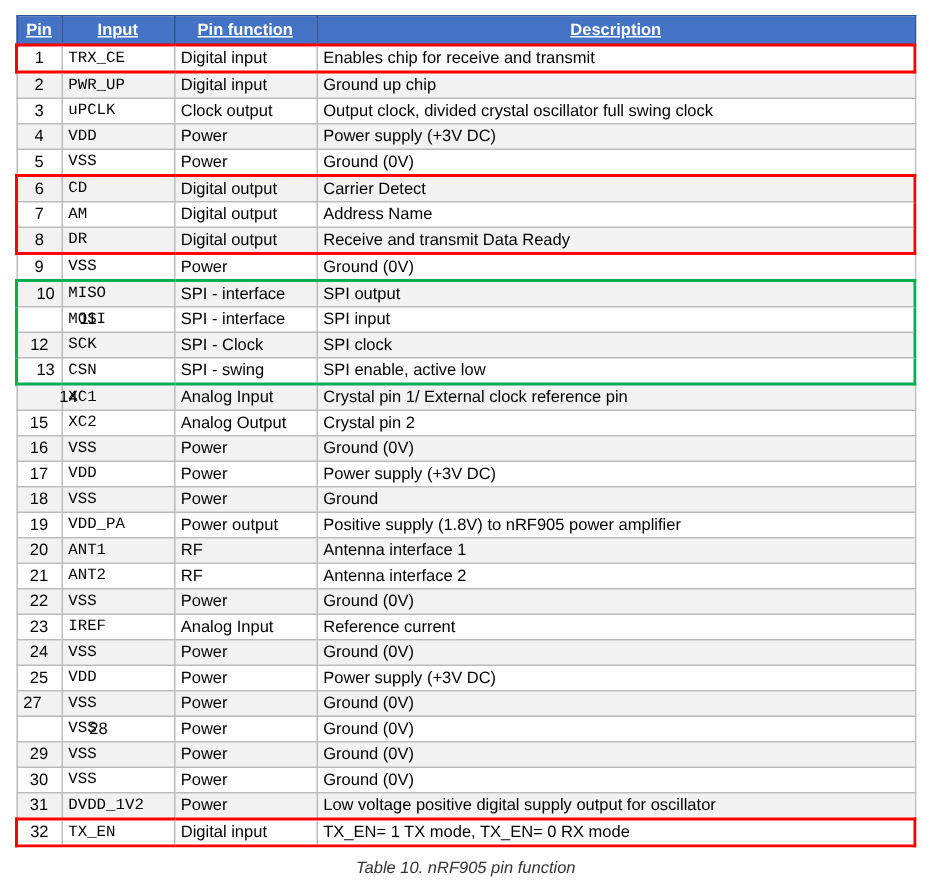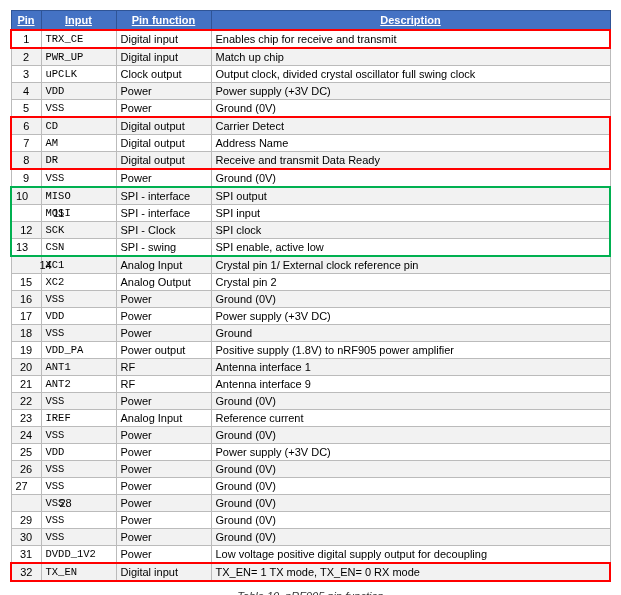--- a/index.html
+++ b/index.html
@@ -94,21 +94,21 @@
     <tr class="group-red-start group-red-end">
           <td style="text-align: center;">1</td>
           <td style="font-family: &quot;Courier New&quot;, monospace; font-size: 10.5px;">TRX_CE</td>
           <td>Digital input</td>
           <td>Enables chip for receive and transmit</td>
         </tr>
         <tr>
           <td style="text-align: center;">2</td>
           <td style="font-family: &quot;Courier New&quot;, monospace; font-size: 10.5px;">PWR_UP</td>
           <td>Digital input</td>
-          <td>Match up chip</td>
+          <td>Ground up chip</td>
         </tr>
         <tr>
           <td style="text-align: center;">3</td>
           <td style="font-family: &quot;Courier New&quot;, monospace; font-size: 10.5px;">uPCLK</td>
           <td>Clock output</td>
           <td>Output clock, divided crystal oscillator full swing clock</td>
         </tr>
         <tr>
           <td style="text-align: center;">4</td>
           <td style="font-family: &quot;Courier New&quot;, monospace; font-size: 10.5px;">VDD</td>
@@ -139,39 +139,39 @@
           <td>Digital output</td>
           <td>Receive and transmit Data Ready</td>
         </tr>
         <tr>
           <td style="text-align: center;">9</td>
           <td style="font-family: &quot;Courier New&quot;, monospace; font-size: 10.5px;">VSS</td>
           <td>Power</td>
           <td>Ground (0V)</td>
         </tr>
         <tr class="group-green-start">
-          <td style="text-align: left;">10</td>
+          <td style="text-align: right;">10</td>
           <td style="font-family: &quot;Courier New&quot;, monospace; font-size: 10.5px;">MISO</td>
           <td>SPI - interface</td>
           <td>SPI output</td>
         </tr>
         <tr class="group-green-mid">
           <td style="text-align: left; padding-left: 41px;">11</td>
           <td style="font-family: &quot;Courier New&quot;, monospace; font-size: 10.5px;">MOSI</td>
           <td>SPI - interface</td>
           <td>SPI input</td>
         </tr>
         <tr class="group-green-mid">
           <td style="text-align: center;">12</td>
           <td style="font-family: &quot;Courier New&quot;, monospace; font-size: 10.5px;">SCK</td>
           <td>SPI - Clock</td>
           <td>SPI clock</td>
         </tr>
         <tr class="group-green-end">
-          <td style="text-align: left;">13</td>
+          <td style="text-align: right;">13</td>
           <td style="font-family: &quot;Courier New&quot;, monospace; font-size: 10.5px;">CSN</td>
           <td>SPI - swing</td>
           <td>SPI enable, active low</td>
         </tr>
         <tr>
           <td style="text-align: right; padding-left: 28px;">14</td>
           <td style="font-family: &quot;Courier New&quot;, monospace; font-size: 10.5px;">XC1</td>
           <td>Analog Input</td>
           <td>Crystal pin 1/ External clock reference pin</td>
         </tr>
@@ -208,21 +208,21 @@
         <tr>
           <td style="text-align: center;">20</td>
           <td style="font-family: &quot;Courier New&quot;, monospace; font-size: 10.5px;">ANT1</td>
           <td>RF</td>
           <td>Antenna interface 1</td>
         </tr>
         <tr>
           <td style="text-align: center;">21</td>
           <td style="font-family: &quot;Courier New&quot;, monospace; font-size: 10.5px;">ANT2</td>
           <td>RF</td>
-          <td>Antenna interface 9</td>
+          <td>Antenna interface 2</td>
         </tr>
         <tr>
           <td style="text-align: center;">22</td>
           <td style="font-family: &quot;Courier New&quot;, monospace; font-size: 10.5px;">VSS</td>
           <td>Power</td>
           <td>Ground (0V)</td>
         </tr>
         <tr>
           <td style="text-align: center;">23</td>
           <td style="font-family: &quot;Courier New&quot;, monospace; font-size: 10.5px;">IREF</td>
@@ -235,26 +235,20 @@
           <td>Power</td>
           <td>Ground (0V)</td>
         </tr>
         <tr>
           <td style="text-align: center; margin-left: 16px;">25</td>
           <td style="font-family: &quot;Courier New&quot;, monospace; font-size: 10.5px;">VDD</td>
           <td>Power</td>
           <td>Power supply (+3V DC)</td>
         </tr>
         <tr>
-          <td style="text-align: center;">26</td>
-          <td style="font-family: &quot;Courier New&quot;, monospace; font-size: 10.5px;">VSS</td>
-          <td>Power</td>
-          <td>Ground (0V)</td>
-        </tr>
-        <tr>
           <td style="text-align: left;">27</td>
           <td style="font-family: &quot;Courier New&quot;, monospace; font-size: 10.5px;">VSS</td>
           <td>Power</td>
           <td>Ground (0V)</td>
         </tr>
         <tr>
           <td style="text-align: center; padding-left: 48px;">28</td>
           <td style="font-family: &quot;Courier New&quot;, monospace; font-size: 10.5px;">VSS</td>
           <td>Power</td>
           <td>Ground (0V)</td>
@@ -268,21 +262,21 @@
         <tr>
           <td style="text-align: center;">30</td>
           <td style="font-family: &quot;Courier New&quot;, monospace; font-size: 10.5px;">VSS</td>
           <td>Power</td>
           <td>Ground (0V)</td>
         </tr>
         <tr>
           <td style="text-align: center;">31</td>
           <td style="font-family: &quot;Courier New&quot;, monospace; font-size: 10.5px;">DVDD_1V2</td>
           <td>Power</td>
-          <td>Low voltage positive digital supply output for decoupling</td>
+          <td>Low voltage positive digital supply output for oscillator</td>
         </tr>
         <tr class="group-red-start group-red-end">
           <td style="text-align: center;">32</td>
           <td style="font-family: &quot;Courier New&quot;, monospace; font-size: 10.5px;">TX_EN</td>
           <td>Digital input</td>
           <td>TX_EN= 1 TX mode, TX_EN= 0 RX mode</td>
         </tr>
       </tbody>
   </table>
 </div>

